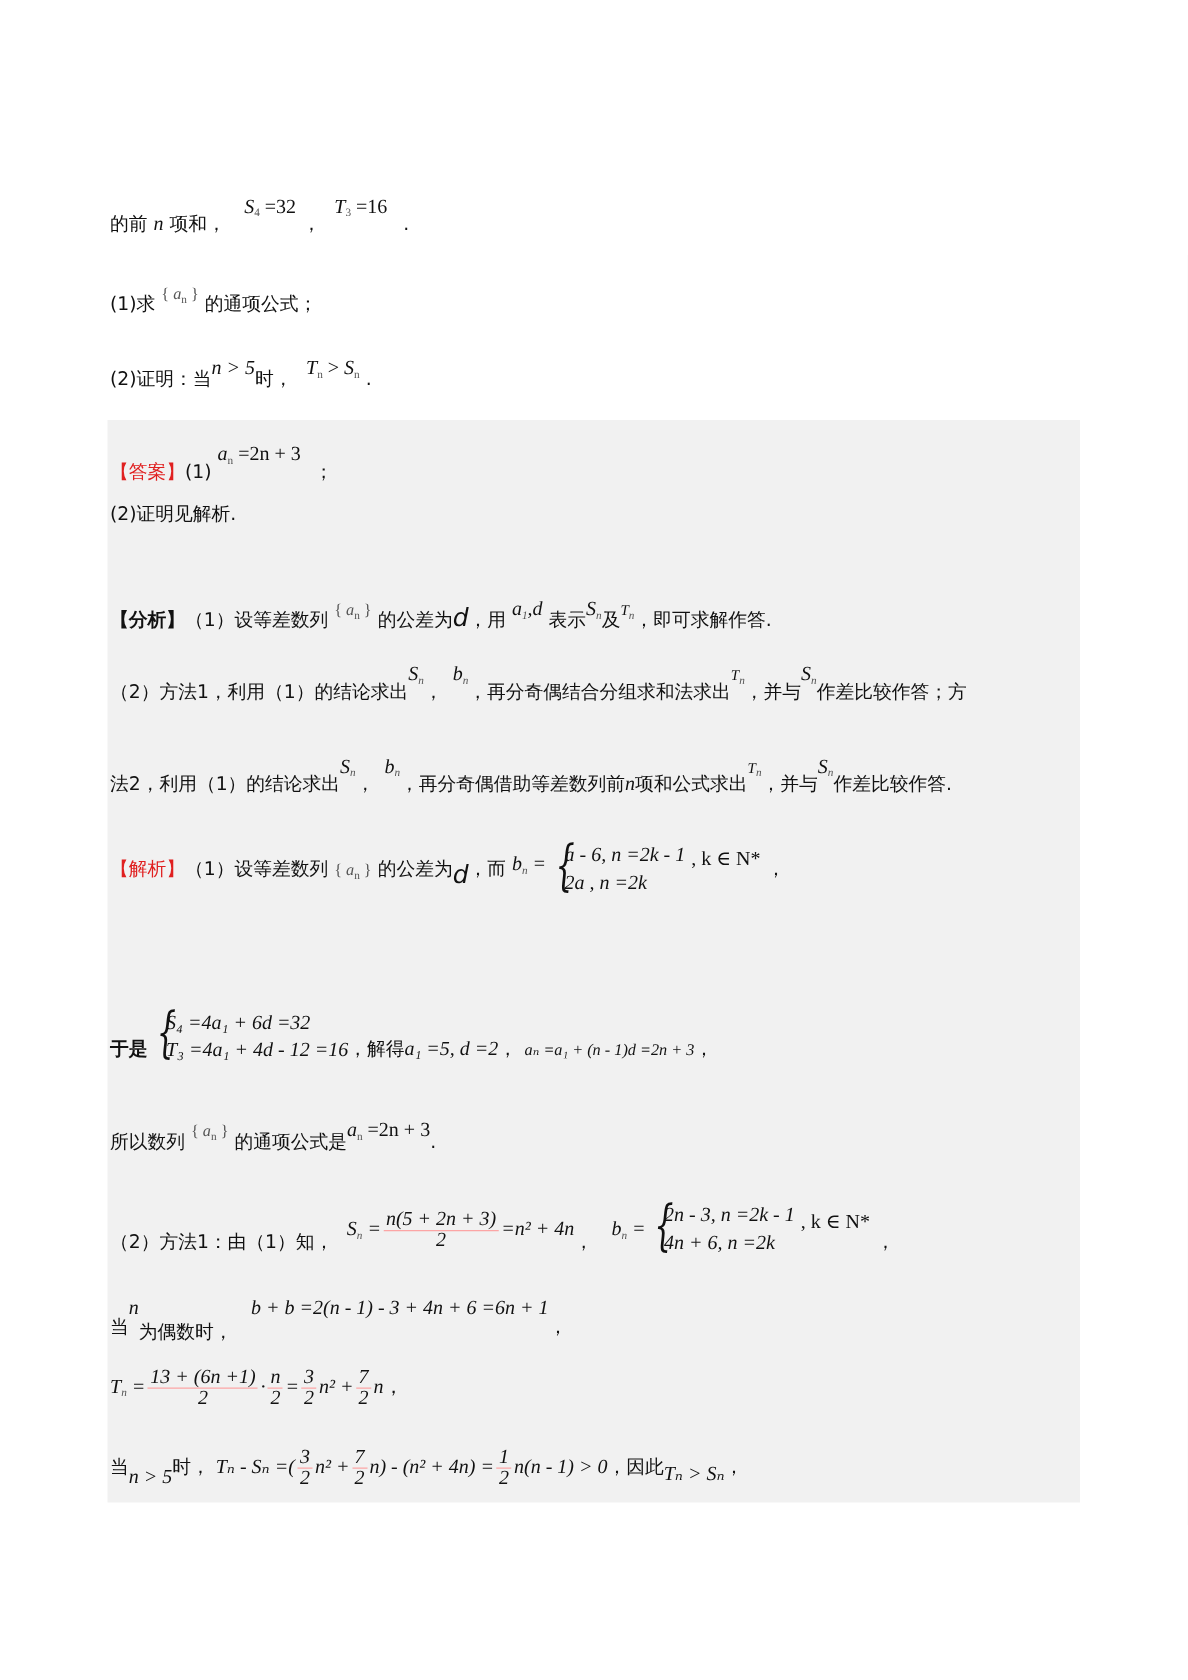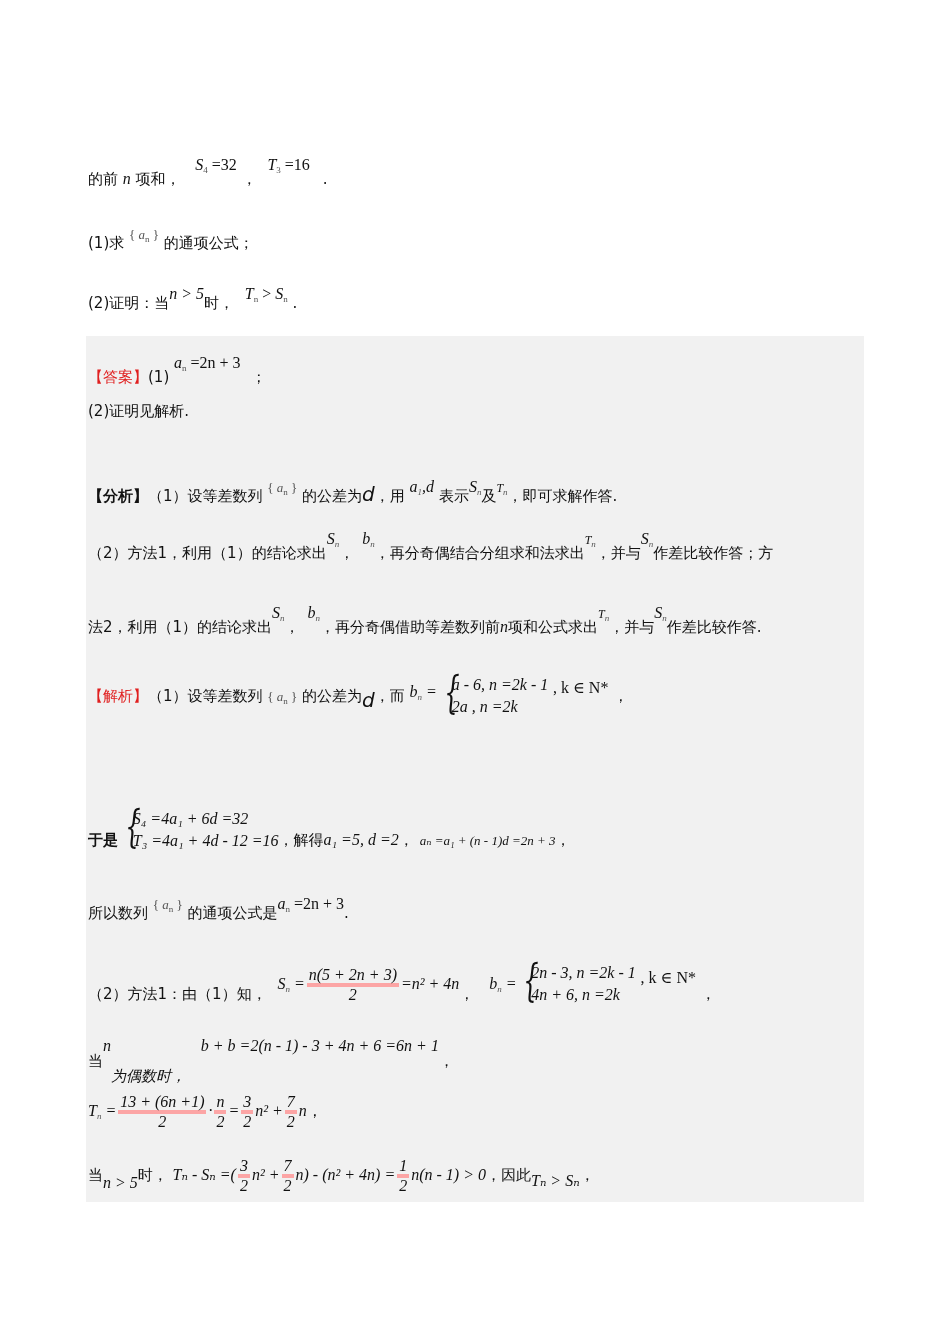--- a/index.html
+++ b/index.html
@@ -13,21 +13,21 @@
       position: absolute; left: 88px; font-size: 15px; white-space: nowrap;
       font-family: "DejaVu Sans", "Liberation Sans", sans-serif;
     }
     .m { font-family: "Liberation Serif", "DejaVu Serif", serif; font-size: 16px; }
     .mi { font-style: italic; }
     .sub { font-size: 9px; vertical-align: -3px; color: #555; }
     .raise { position: relative; top: -14px; }
     .raise-s { position: relative; top: -9px; }
     .set { color: #555; font-size: 13px; }
     .frac { display: inline-block; vertical-align: middle; text-align: center; margin: 0 2px; }
-    .frac .num { display: block; border-bottom: 4px solid #fca5a5; padding: 0 2px; line-height: 16px; }
+    .frac .num { display: block; border-bottom: 1px solid #fca5a5; padding: 0 2px; line-height: 16px; }
     .frac .den { display: block; line-height: 16px; }
     .cases { display: inline-block; vertical-align: middle; position: relative; padding-left: 10px; }
     .cases::before {
       content: "{"; position: absolute; left: -4px; top: -6px; font-size: 44px;
       font-family: "DejaVu Serif", serif; font-weight: 100; line-height: 50px; transform: scaleX(0.55);
     }
     .cases .row { display: block; line-height: 22px; }
     .gray-box {
       position: absolute; left: 86px; top: 304px; width: 778px; height: 866px;
       background: #f1f1f1;
@@ -112,21 +112,21 @@
   <div class="line" style="top:930px;">
     <span style="position:relative;top:10px;">（2）方法1：由（1）知，</span>
     <span class="m mi" style="margin-left:6px;"><span>S</span><span class="sub">n</span> =<span class="frac"><span class="num">n(5 + 2n + 3)</span><span class="den">2</span></span><span>=n² + 4n</span></span><span style="position:relative;top:10px;">，</span>
     <span class="m mi" style="margin-left:10px;"><span>b</span><span class="sub">n</span> =</span>
     <span class="cases m mi"><span class="row">2n - 3, n =2k - 1</span><span class="row">4n + 6, n =2k</span></span>
     <span class="m" style="position:relative;top:-6px;">, k ∈ N*</span>
     <span style="position:relative;top:10px;">，</span>
   </div>
 
   <div class="line" style="top:1014px;">
-    <span style="position:relative;top:6px;">当</span><span class="m mi raise-s">n</span><span style="position:relative;top:21px;font-style:italic;">为偶数时，</span>
+    <span style="position:relative;top:6px;">当</span><span class="m mi raise-s">n</span><span style="position:relative;top:10px;">为偶数时，</span>
     <span class="m mi raise-s" style="margin-left:10px;">b  + b  =2(n - 1) - 3 + 4n + 6 =6n + 1</span><span style="position:relative;top:6px;">，</span>
   </div>
 
   <div class="line m mi" style="top:1062px;">
     <span>T</span><span class="sub">n</span> =<span class="frac"><span class="num">13 + (6n +1)</span><span class="den">2</span></span>·<span class="frac"><span class="num">n</span><span class="den">2</span></span>=<span class="frac"><span class="num">3</span><span class="den">2</span></span>n² +<span class="frac"><span class="num">7</span><span class="den">2</span></span>n<span style="font-style:normal;">，</span>
   </div>
 
   <div class="line" style="top:1126px;">
     <span>当</span><span class="m mi" style="position:relative;top:8px;">n &gt; 5</span><span>时，</span>
     <span class="m mi"><span>Tₙ - Sₙ =(</span><span class="frac"><span class="num">3</span><span class="den">2</span></span>n² +<span class="frac"><span class="num">7</span><span class="den">2</span></span>n<span>) - (n² + 4n) =</span><span class="frac"><span class="num">1</span><span class="den">2</span></span><span>n(n - 1) &gt; 0</span></span><span>，因此</span><span class="m mi" style="position:relative;top:6px;">Tₙ &gt; Sₙ</span><span>，</span>

